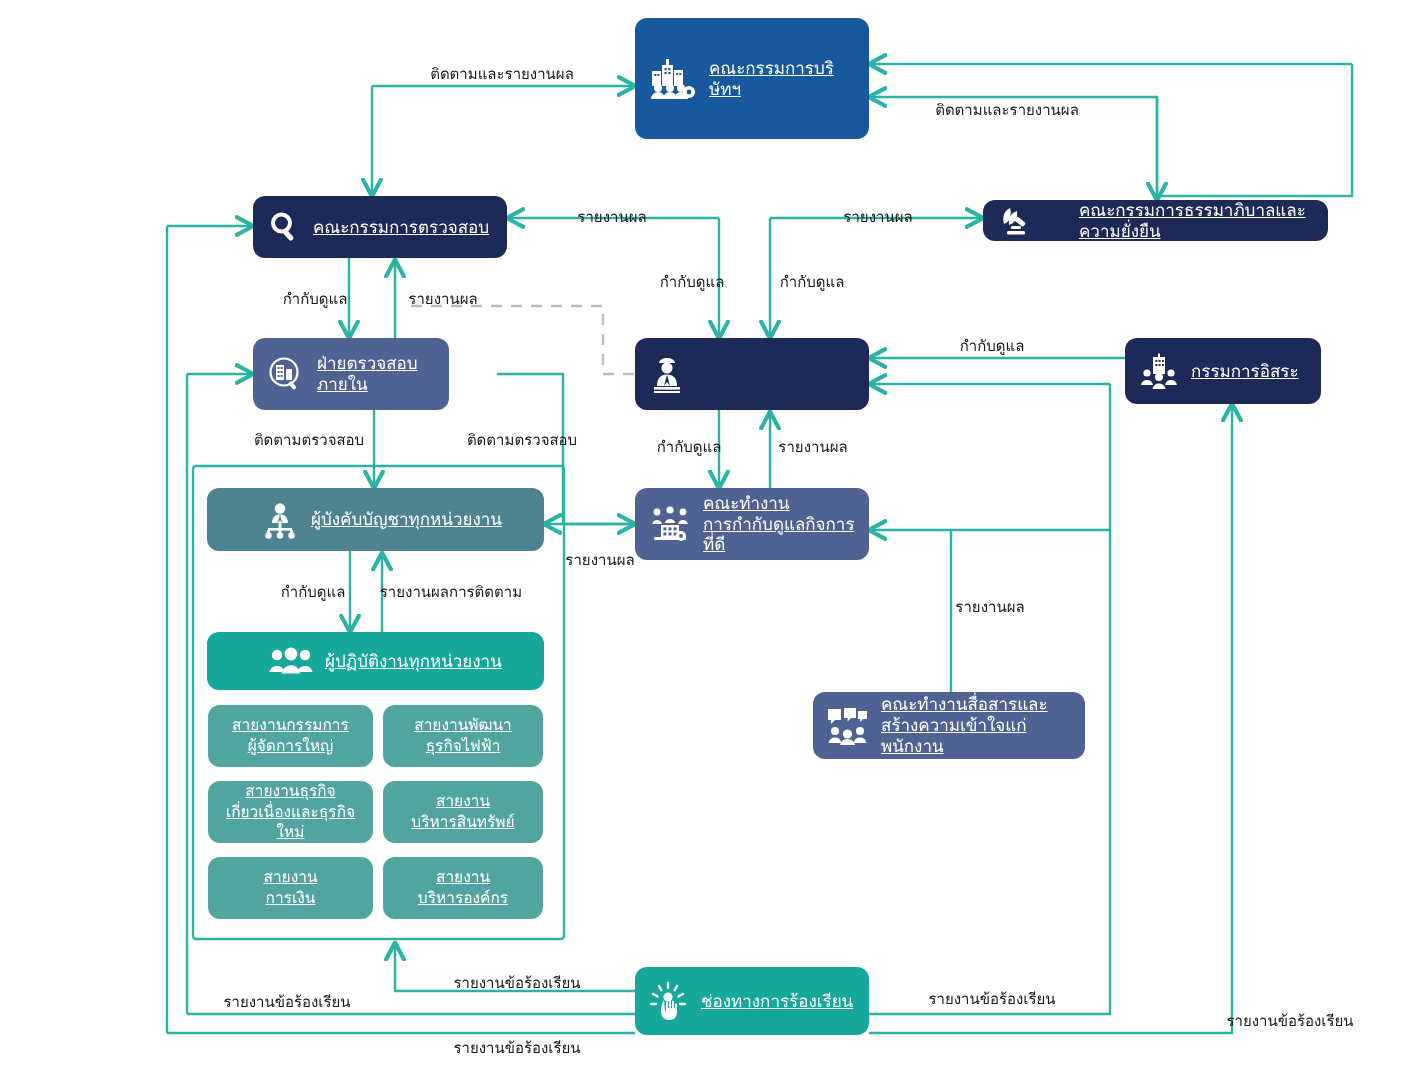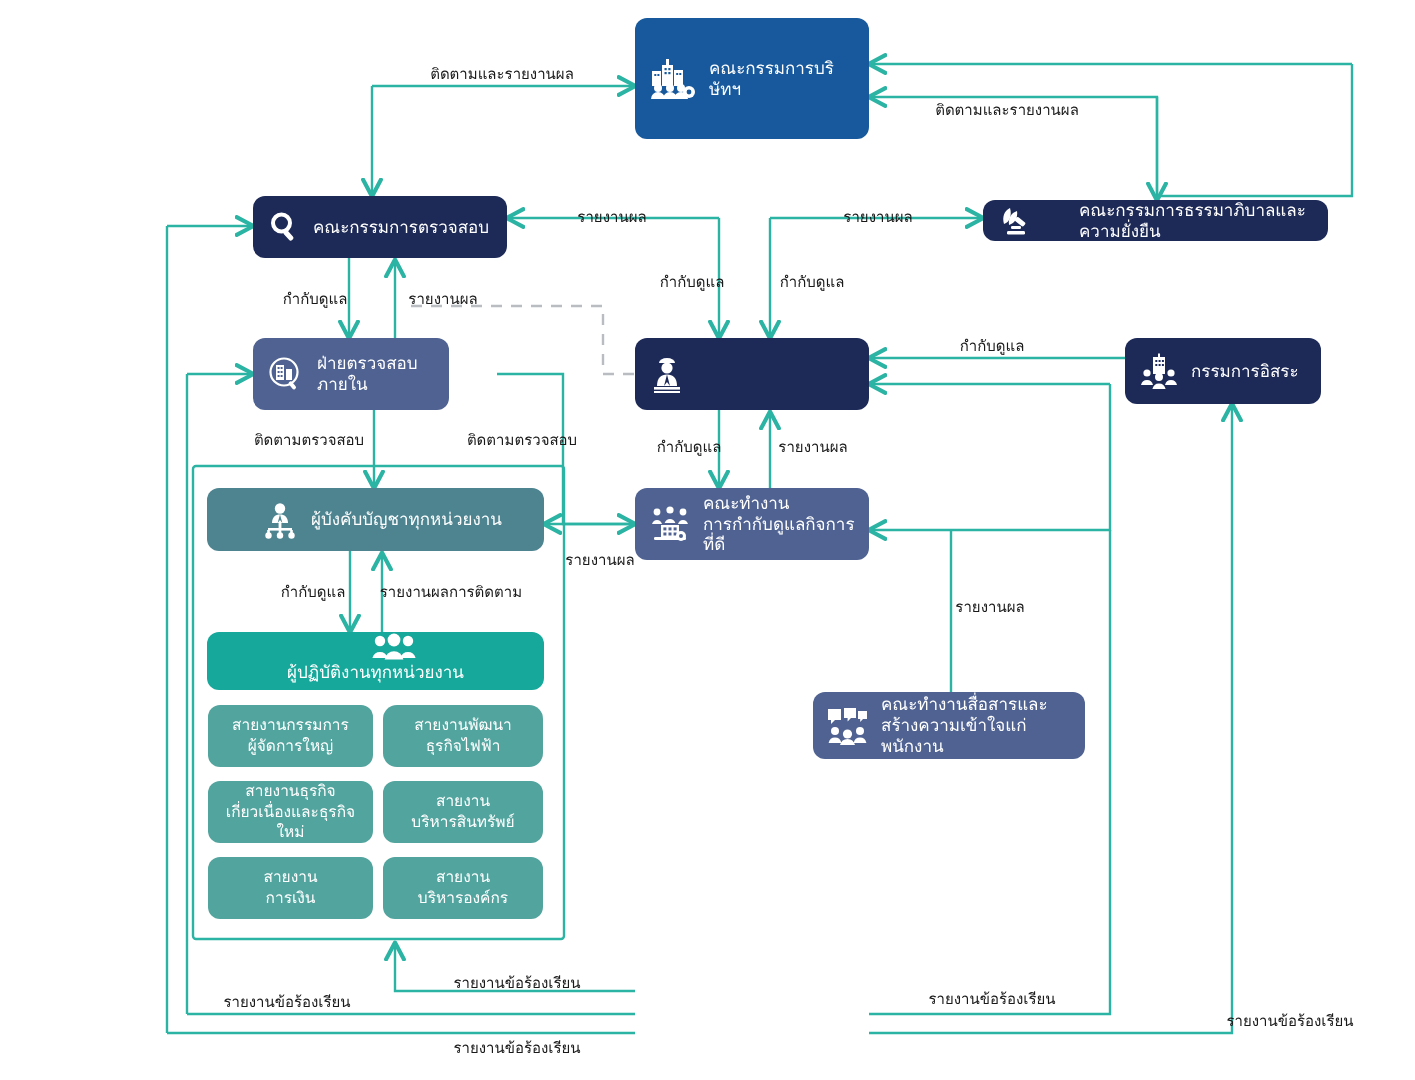--- a/index.html
+++ b/index.html
@@ -65,34 +65,35 @@
   .node .node-icon {
     flex: 0 0 auto;
     display: flex;
     align-items: center;
     justify-content: center;
     margin-right: 12px;
   }
   .node .node-label {
     font-size: 17px;
     white-space: pre-line;
+    text-decoration: underline;
   }
   .node.centered {
     justify-content: center;
     text-align: center;
   }
   .node.centered .node-label {
     font-size: 15.5px;
     line-height: 1.35;
   }
   .node.navy      { background: #1d2a57; }
   .node.blue      { background: #17599c; }
   .node.slate     { background: #4f6291; }
   .node.steel     { background: #4d8490; }
-  .node.teal      { background: #16a89a; flex-direction: column; }
+  .node.teal      { background: #16a89a; }
   .node.seagreen  { background: #52a49e; }
 </style>
 </head>
 <body>
 
 <div id="diagram-root">
 
   <svg class="flow-layer" viewBox="0 0 1415 1080">
     <defs>
       <marker id="arrow-teal" markerWidth="9" markerHeight="9" refX="7.4" refY="4.5" orient="auto" markerUnits="strokeWidth">
@@ -345,21 +346,21 @@
         <path d="M12.6,27.5 a9.6,10.4 0 0 1 18.8,0 z" fill="#fff"></path>
       </svg>
     </span>
     <span class="node-label">ผู้ปฏิบัติงานทุกหน่วยงาน</span>
   </div>
 
   <div class="node seagreen centered" style="left:161px; top:705px; width:165px; height:62px;">
     <span class="node-label">สายงานกรรมการ
 ผู้จัดการใหญ่</span>
   </div>
-  <div class="node seagreen centered" style="left:336px; top:705px; width:160px; height:62px;border-radius:14px;">
+  <div class="node seagreen centered" style="left:336px; top:705px; width:160px; height:62px;">
     <span class="node-label">สายงานพัฒนา
 ธุรกิจไฟฟ้า</span>
   </div>
   <div class="node seagreen centered" style="left:161px; top:781px; width:165px; height:62px;">
     <span class="node-label">สายงานธุรกิจ
 เกี่ยวเนื่องและธุรกิจใหม่</span>
   </div>
   <div class="node seagreen centered" style="left:336px; top:781px; width:160px; height:62px;">
     <span class="node-label">สายงาน
 บริหารสินทรัพย์</span>
@@ -384,14 +385,32 @@
         <circle cx="33" cy="24" r="4" fill="#fff"></circle>
         <path d="M26.6,36 a6.6,7.2 0 0 1 12.8,0 z" fill="#fff"></path>
         <circle cx="20.5" cy="27" r="4.6" fill="#fff"></circle>
         <path d="M13,38 a7.8,8.4 0 0 1 15,0 z" fill="#fff"></path>
       </svg>
     </span>
     <span class="node-label">คณะทำงานสื่อสารและ
 สร้างความเข้าใจแก่พนักงาน</span>
   </div>
 
+  <div class="node teal" style="left:588px; top:967px; width:234px; height:68px;">
+    <span class="node-icon">
+      <svg width="40" height="40" viewBox="0 0 40 40" aria-hidden="true">
+        <g stroke="#fff" stroke-width="2.3" stroke-linecap="round">
+          <line x1="19" y1="2" x2="19" y2="7"></line>
+          <line x1="10" y1="5" x2="12.5" y2="9.3"></line>
+          <line x1="28" y1="5" x2="25.5" y2="9.3"></line>
+          <line x1="4" y1="13" x2="8.6" y2="15.5"></line>
+          <line x1="34" y1="13" x2="29.4" y2="15.5"></line>
+          <line x1="2" y1="23" x2="7" y2="23"></line>
+          <line x1="36" y1="23" x2="31" y2="23"></line>
+        </g>
+        <circle cx="19" cy="16" r="4.6" fill="#fff"></circle>
+        <path d="M15,19 C13,22 12,26 12,30 C12,35.5 15,39 20,39 C25.5,39 28,35.5 28,31 L28,23.5 C28,22 26,22 26,23.5 L26,27 L25,27 L25,21 C25,19.4 23,19.4 23,21 L23,27 L22,27 L22,20.4 C22,18.8 20,18.8 20,20.4 L20,27 L19,27 L19,22 C19,20.4 17,20.4 17,22 L17,30 L16,30 Z" fill="#fff"></path>
+      </svg>
+    </span>
+    <span class="node-label">ช่องทางการร้องเรียน</span>
+  </div>
 
 </div>
 
 </body></html>

